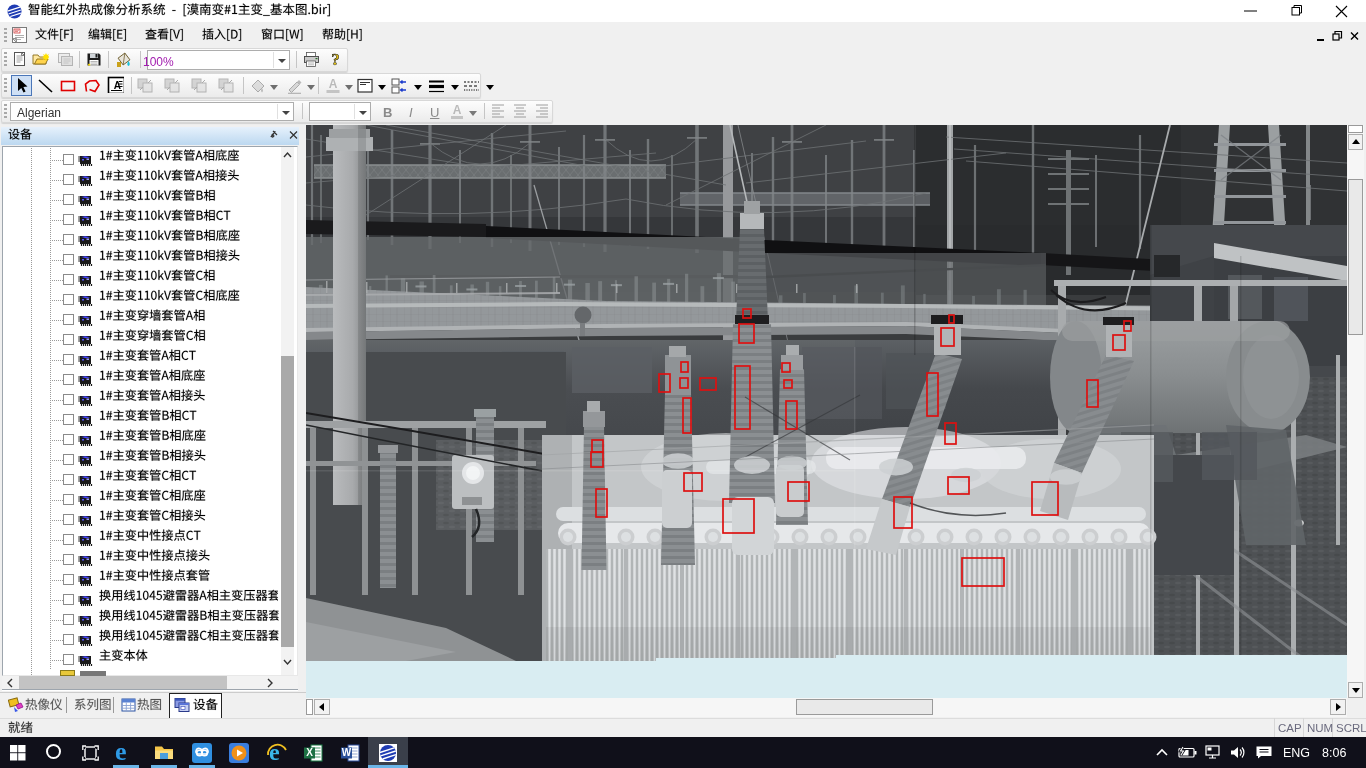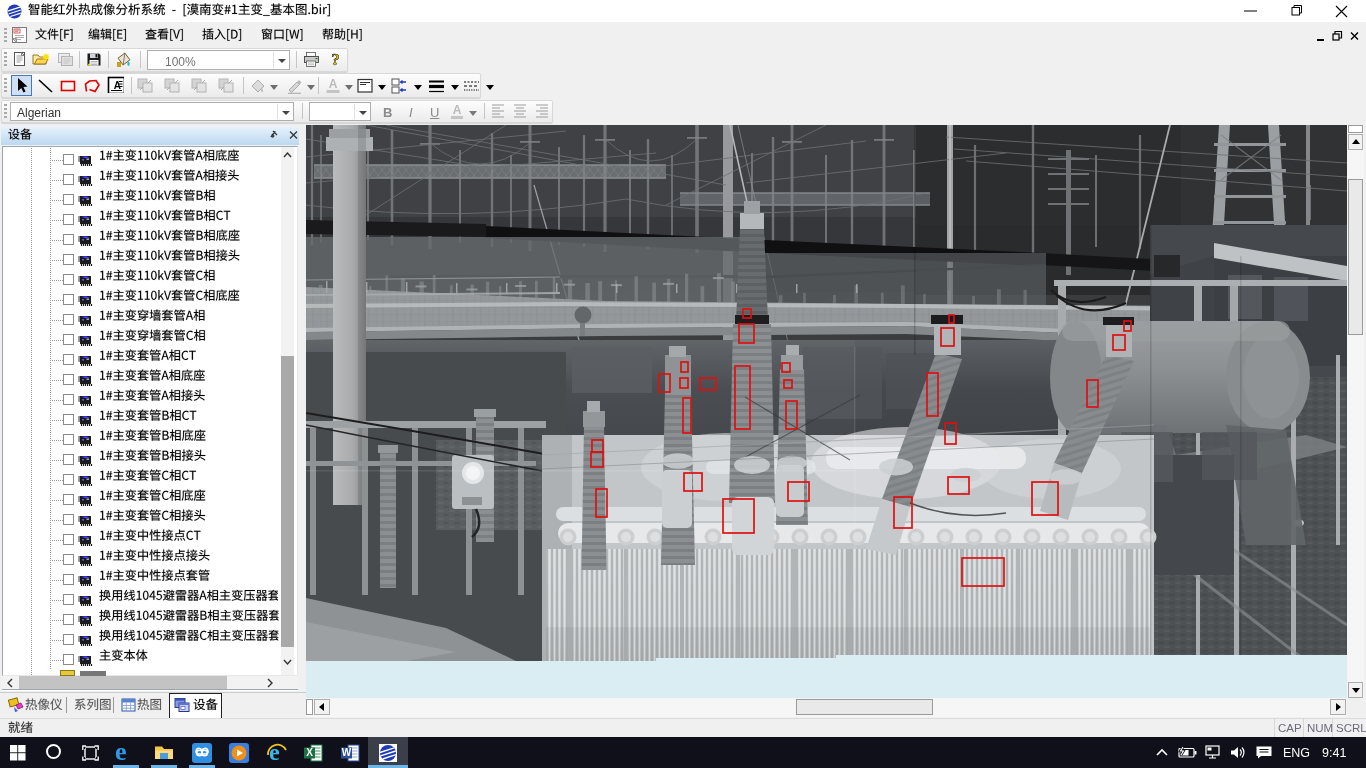--- a/index.html
+++ b/index.html
@@ -257,21 +257,21 @@
 <svg class="ticon" style="left:115px;top:50px" width="19" height="19">
 <path d="M3 9 L9 3 L15 9 L9 15 Z" fill="#e8e4da" stroke="#6a5a2a" stroke-width="0.9" transform="rotate(8 9 9)"></path>
 <path d="M9 3 L9 15" stroke="#6a5a2a" stroke-width="0.7" transform="rotate(8 9 9)"></path>
 <path d="M13.5 11 q2.5 3.5 0 5 q-2.5 -1.5 0 -5Z" fill="#18c0d8"></path>
 <rect x="2" y="12" width="4" height="5" fill="#caa21a"></rect>
 </svg>
 <div class="sep" style="left:140px;top:51px;height:17px"></div>
 <div class="combo" style="left:147px;top:50px;width:143px;height:20px">
     <div class="da"></div>
   </div>
-<div class="abs" style="left:165px;top:55px;font-size:12px;color:#737373;font-weight:normal; white-space:pre">100%</div>
+<div class="abs" style="left:143px;top:55px;font-size:12px;color:#a21caf;font-weight:normal; white-space:pre">100%</div>
 <div class="sep" style="left:296px;top:51px;height:17px"></div>
 <svg class="ticon" style="left:303px;top:51px" width="18" height="17">
 <rect x="3.5" y="1.5" width="9" height="4" fill="#fff" stroke="#555" stroke-width="0.8"></rect>
 <rect x="1.5" y="5.5" width="14" height="6" fill="#c9c9c9" stroke="#444" stroke-width="0.9"></rect>
 <rect x="12.5" y="7" width="2" height="1.2" fill="#2a6a2a"></rect>
 <rect x="3.5" y="10" width="9" height="5.5" fill="#fff" stroke="#555" stroke-width="0.8"></rect>
 <path d="M5 12 h6 M5 13.8 h6" stroke="#999" stroke-width="0.7"></path>
 </svg>
 <svg class="ticon" style="left:327px;top:50px" width="17" height="18">
 <text x="8.5" y="15" font-family="Liberation Serif" font-size="17" font-weight="bold" fill="#e6c212" stroke="#222" stroke-width="0.55" text-anchor="middle">?</text>
@@ -1231,21 +1231,21 @@
 </svg>
 <svg class="abs" style="left:1229px;top:745px" width="17" height="15">
 <path d="M2 5.5 h3 l4 -3.5 v11 l-4 -3.5 h-3 Z" fill="#fff"></path>
 <path d="M11 4.5 a4.5 4.5 0 0 1 0 6 M13 2.5 a7.5 7.5 0 0 1 0 10" stroke="#fff" stroke-width="1.2" fill="none"></path>
 </svg>
 <svg class="abs" style="left:1255px;top:745px" width="18" height="15">
 <path d="M1.5 1.5 H16.5 V11 H6 L3 13.5 V11 H1.5 Z" fill="#fff"></path>
 <path d="M4.5 4.5 h9 M4.5 7 h9" stroke="#0b0b14" stroke-width="1.2"></path>
 </svg>
 <div class="abs" style="left:1283px;top:745.5px;font-size:12.5px;color:#fff;font-weight:normal; white-space:pre">ENG</div>
-<div class="abs" style="left:1322px;top:745.5px;font-size:12.5px;color:#fff;font-weight:normal; white-space:pre">9:41</div>
+<div class="abs" style="left:1322px;top:745.5px;font-size:12.5px;color:#fff;font-weight:normal; white-space:pre">8:06</div>
 <div class="abs" style="left:306px;top:125px;width:1041px;height:573px;background:#d9edf2"></div>
 <svg class="abs" style="left:306px;top:125px;filter:blur(0.6px)" width="1041" height="536" xmlns="http://www.w3.org/2000/svg">
     <defs>
       <linearGradient id="wallg" x1="0" y1="0" x2="0" y2="1">
         <stop offset="0" stop-color="#5c6064"></stop>
         <stop offset="0.25" stop-color="#45484c"></stop>
         <stop offset="0.8" stop-color="#3a3d41"></stop>
         <stop offset="1" stop-color="#43464a"></stop>
       </linearGradient>
       <linearGradient id="poleg" x1="0" y1="0" x2="1" y2="0">

